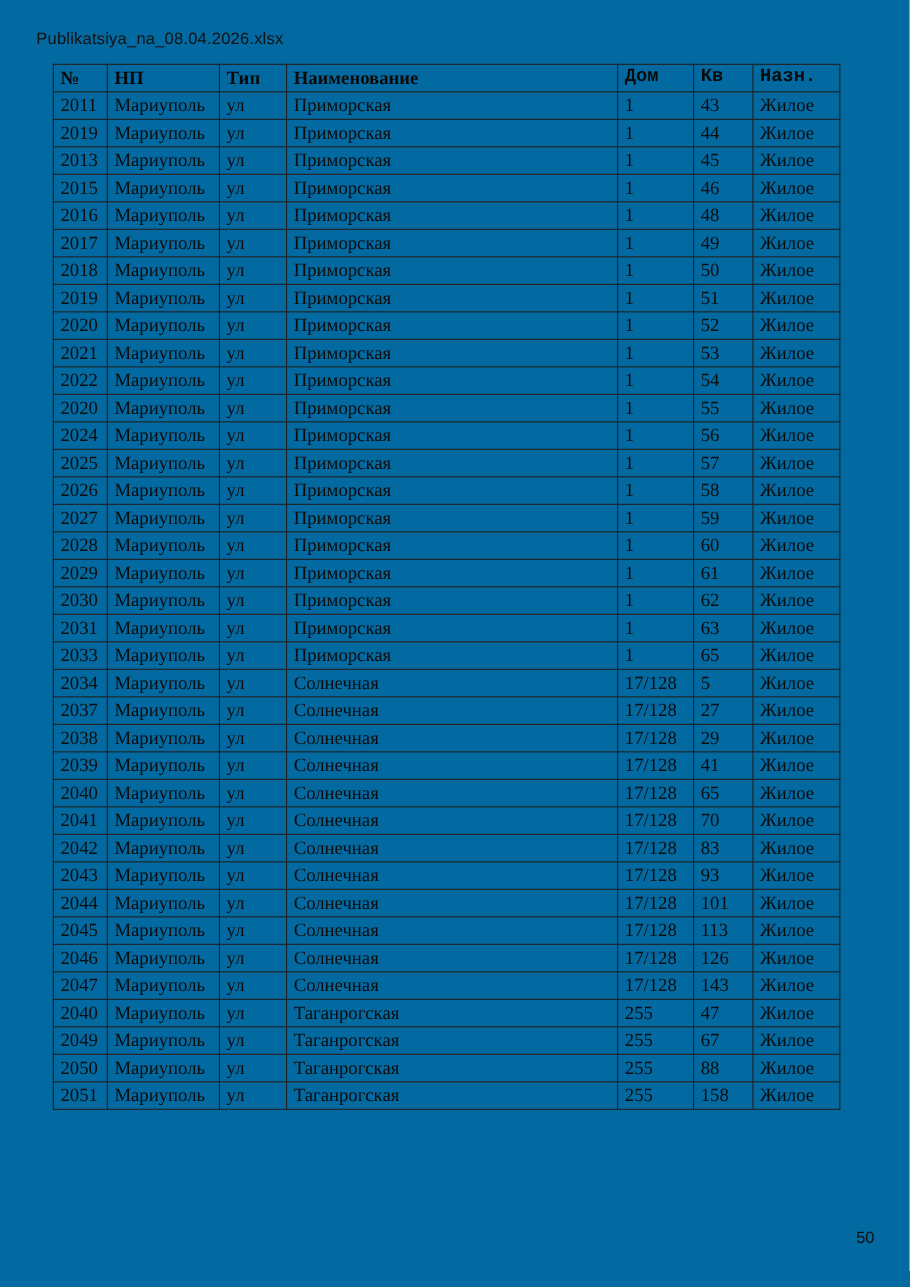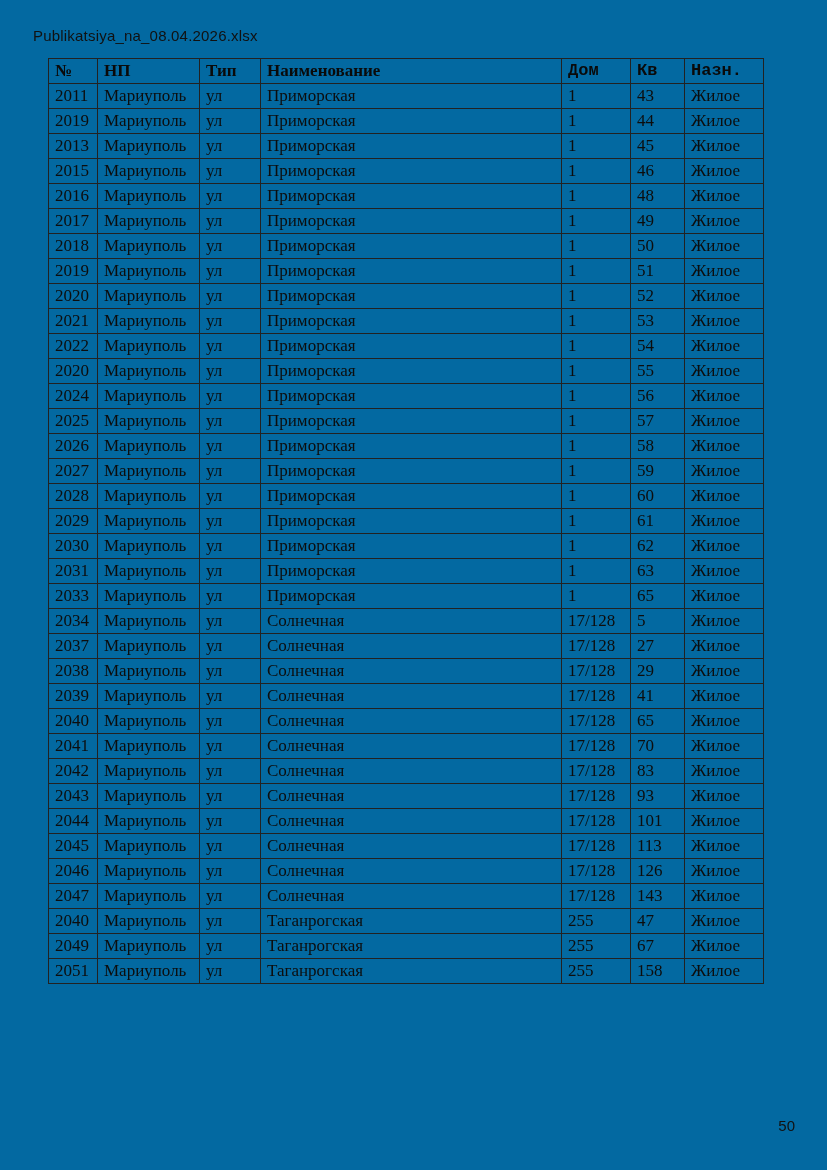--- a/index.html
+++ b/index.html
@@ -415,20 +415,29 @@
         <tr>
       <td>2049</td>
       <td>Мариуполь</td>
       <td>ул</td>
       <td>Таганрогская</td>
       <td>255</td>
       <td>67</td>
       <td>Жилое</td>
     </tr>
         <tr>
+      <td>2050</td>
+      <td>Мариуполь</td>
+      <td>ул</td>
+      <td>Таганрогская</td>
+      <td>255</td>
+      <td>88</td>
+      <td>Жилое</td>
+    </tr>
+        <tr>
       <td>2051</td>
       <td>Мариуполь</td>
       <td>ул</td>
       <td>Таганрогская</td>
       <td>255</td>
       <td>158</td>
       <td>Жилое</td>
     </tr>
       </tbody>
   </table>

